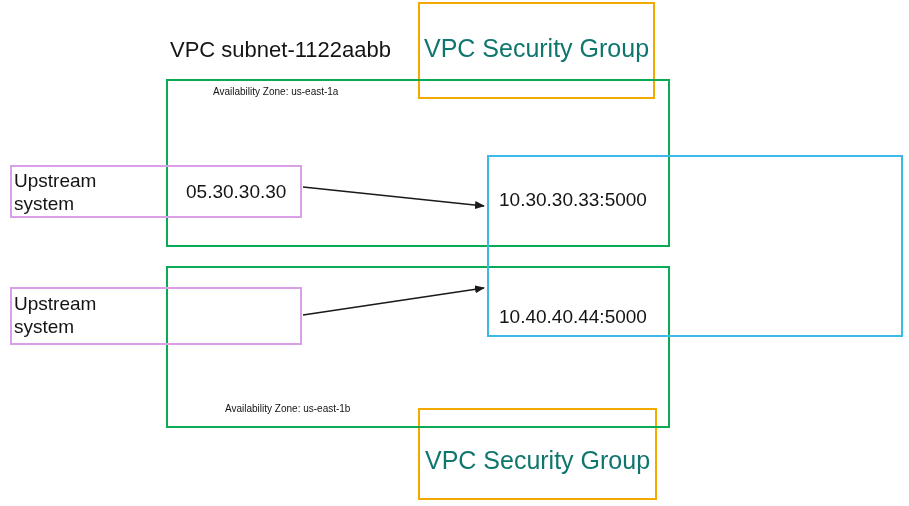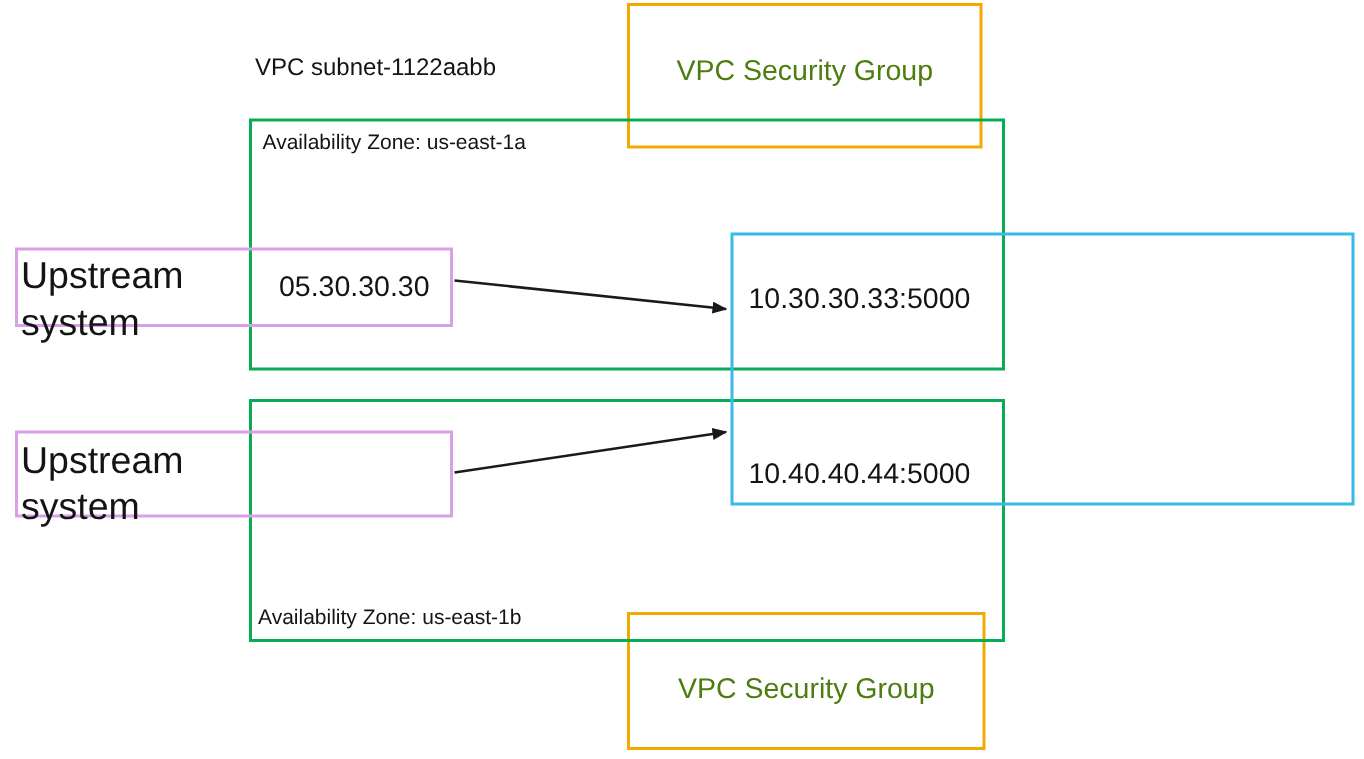--- a/index.html
+++ b/index.html
@@ -35,43 +35,44 @@
   }
   .box-cdi {
     border: 2px solid #3bb9e8;
   }
   .label {
     position: absolute;
     white-space: nowrap;
     line-height: 1.18;
   }
   .label-title {
-    font-size: 16px;
+    font-size: 22px;
     color: #141414;
   }
   .label-small {
-    font-size: 14px;
+    font-size: 10px;
     color: #141414;
+    margin-left: 38px;
   }
   .label-ip {
     font-size: 19px;
     color: #141414;
   }
   .label-upstream {
-    font-size: 25px;
+    font-size: 19px;
     color: #141414;
     line-height: 1.22;
   }
   .label-centered {
     position: absolute;
     display: flex;
     align-items: center;
     justify-content: center;
-    font-size: 19px;
-    color: #4d7c0f;
+    font-size: 25px;
+    color: #0f766e;
     box-sizing: border-box;
     pointer-events: none;
     text-align: right;
   }
   svg.arrows {
     position: absolute;
     left: 0;
     top: 0;
     width: 909px;
     height: 506px;
@@ -98,21 +99,21 @@
 
   <div class="box box-upstream zlayer-3" style="left:10px; top:165px; width:292px; height:53px;"></div>
   <div class="label label-upstream zlayer-4" style="left:14px; top:169px;"><span>Upstream</span><br><span>system</span></div>
   <div class="label label-ip zlayer-4" style="left:186px; top:181px;">05.30.30.30</div>
 
   <div class="box box-cdi zlayer-3" style="left:487px; top:155px; width:416px; height:182px;"></div>
   <div class="label label-ip zlayer-4" style="left:499px; top:189px;">10.30.30.33:5000</div>
   <div class="label label-ip zlayer-4" style="left:499px; top:279px;margin-top:27px;">10.40.40.44:5000</div>
 
   <div class="box box-az zlayer-2" style="left:166px; top:266px; width:504px; height:162px;"></div>
-  <div class="label label-small zlayer-4" style="left:172px; top:403px;">Availability Zone: us-east-1b</div>
+  <div class="label label-small zlayer-4" style="left:187px; top:403px;">Availability Zone: us-east-1b</div>
 
   <div class="box box-upstream zlayer-3" style="left:10px; top:287px; width:292px; height:58px;"></div>
   <div class="label label-upstream zlayer-4" style="left:14px; top:292px;"><span>Upstream</span><br><span>system</span></div>
 
 
   <div class="box box-sg zlayer-1" style="left:418px; top:408px; width:239px; height:92px;"></div>
   <div class="label-centered zlayer-4" style="left:418px; top:420px; width:239px; height:80px;">VPC Security Group</div>
 
   <svg class="arrows zlayer-5" viewBox="0 0 909 506">
     <defs>

